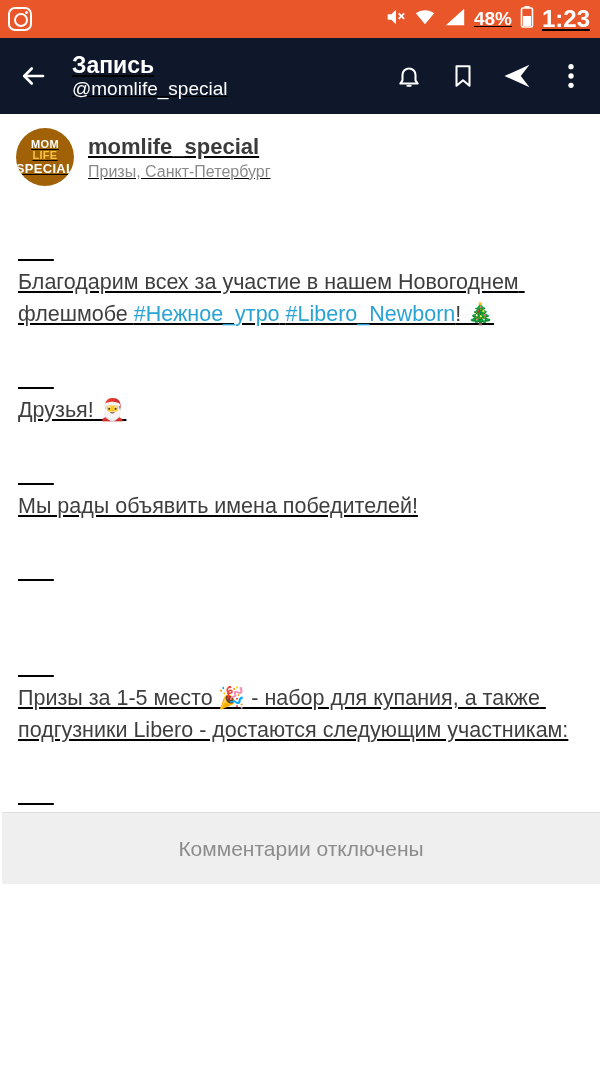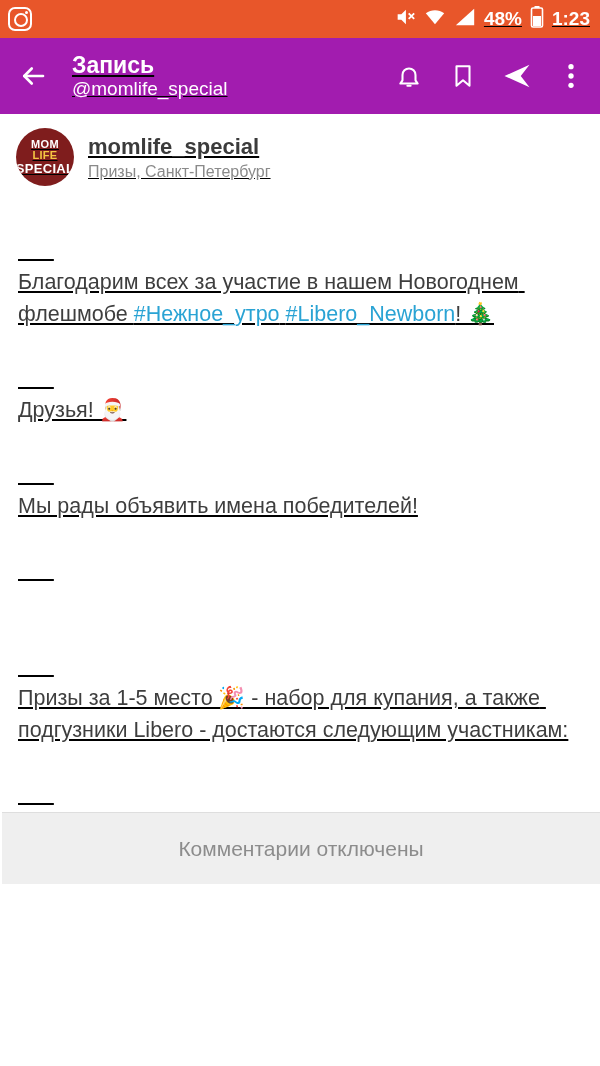--- a/index.html
+++ b/index.html
@@ -55,25 +55,25 @@
   }
   .ig-icon::after {
     content: "";
     position: absolute;
     width: 3px; height: 3px;
     background: #ffffff;
     border-radius: 50%;
     top: 2px; right: 2px;
   }
   .batt-num { font-size: 19px; letter-spacing: 0; }
-  .clock { font-size: 19px; }
+  .clock { font-size: 24px; }
 
   
   .appbar {
-    background: #a21caf;
+    background: #0f172a;
     height: 76px;
     display: flex;
     align-items: center;
     padding: 0 14px 0 18px;
     color: #ffffff;
     flex: 0 0 auto;
   }
   .appbar .titles {
     margin-left: 24px;
     display: flex;
@@ -109,21 +109,21 @@
     background: #ffffff;
   }
   .post-header {
     display: flex;
     align-items: center;
     padding: 14px 16px 6px 16px;
   }
   .avatar {
     width: 58px; height: 58px;
     border-radius: 50%;
-    background: #7f1d1d;
+    background: #a16207;
     color: #ffffff;
     display: flex;
     flex-direction: column;
     align-items: center;
     justify-content: center;
     font-size: 11px;
     font-weight: 700;
     line-height: 1.05;
     letter-spacing: 0.3px;
     flex: 0 0 auto;

